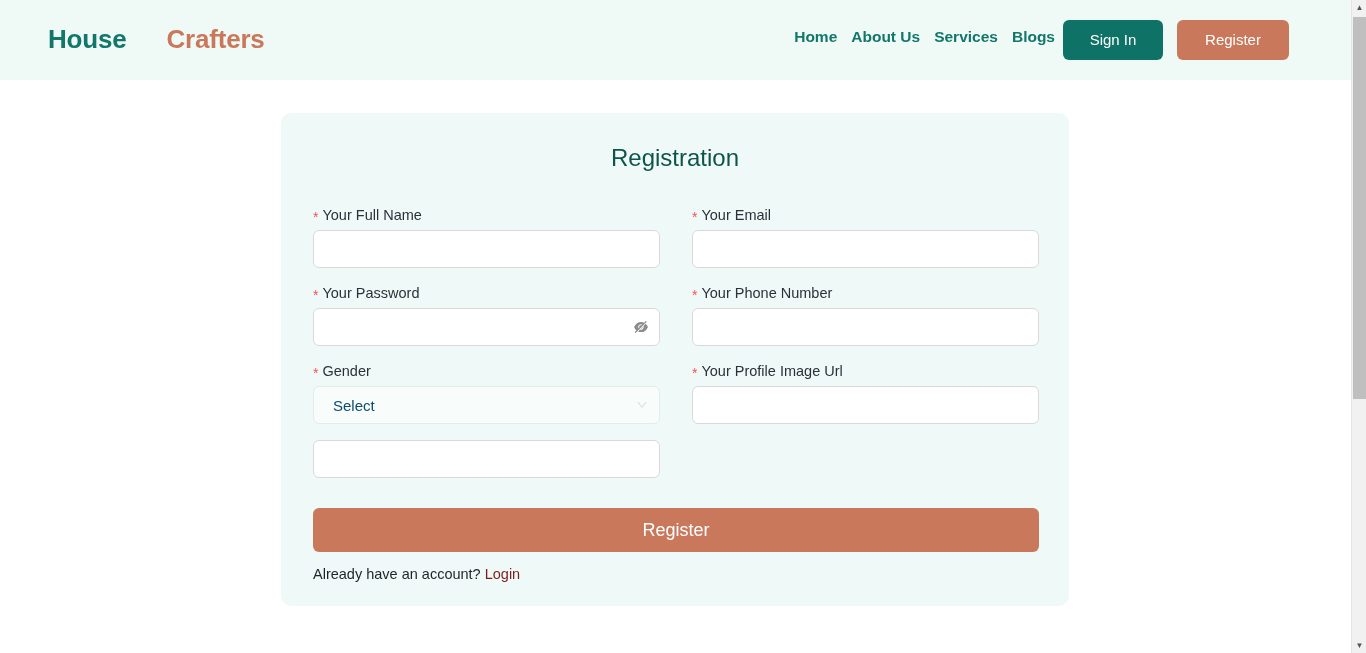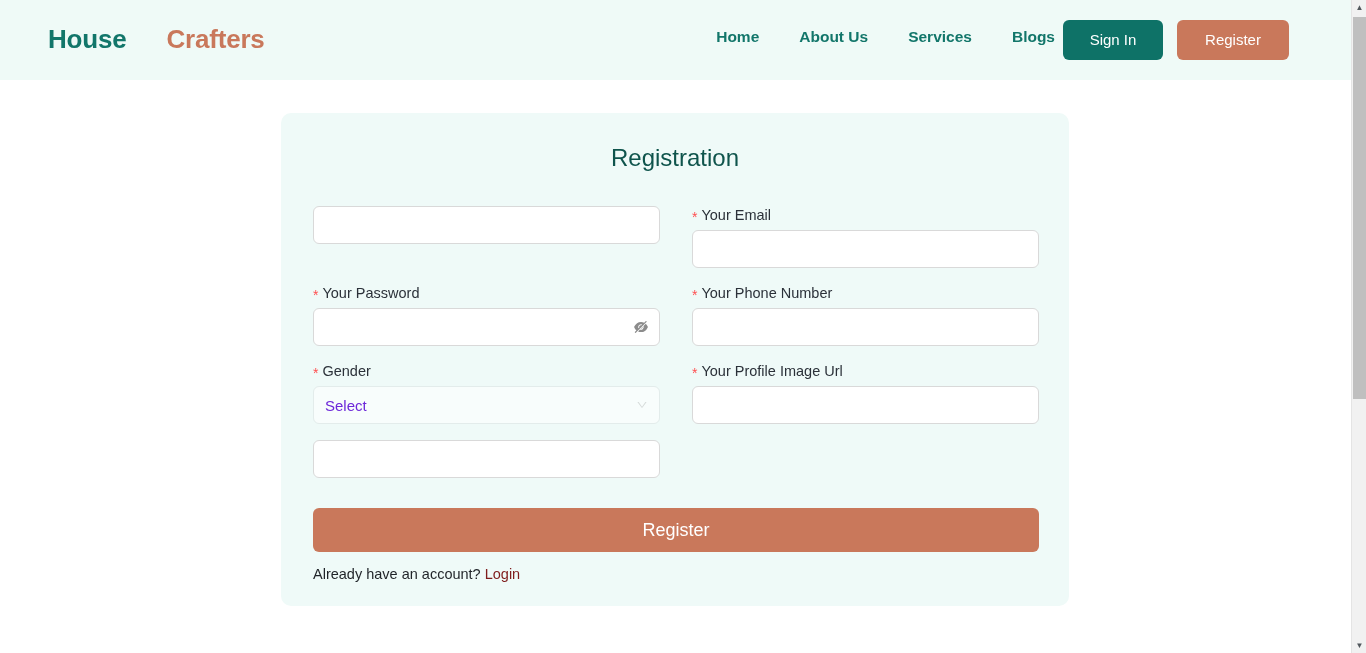--- a/index.html
+++ b/index.html
@@ -50,21 +50,21 @@
   }
   .brand .b1 { color: #12766a; }
   .brand .b2 { color: #c9785b; margin-left: 40px; }
 
   .nav {
     position: absolute;
     right: 296px;
     top: 28px;
     display: flex;
     align-items: center;
-    gap: 40px;
+    gap: 14px;
   }
   .nav a {
     color: #12766a;
     font-size: 15.5px;
     font-weight: bold;
     text-decoration: none;
     white-space: nowrap;
   }
 
   .hdr-buttons {
@@ -191,21 +191,22 @@
     background: rgba(255,255,255,0.55);
     border: 1px solid #e3eceb;
     border-radius: 6px;
     display: flex;
     align-items: center;
     padding: 0 11px;
     cursor: pointer;
   }
   .select-placeholder {
     font-size: 15px;
-    color: #6d28d9;
+    color: #0c4a6e;
+    margin-left: 8px;
   }
   .chev {
     position: absolute;
     right: 11px;
     top: 50%;
     transform: translateY(-50%);
     width: 12px; height: 12px;
     color: #d6dbda;
   }
 
@@ -297,20 +298,21 @@
     </div>
 
     <div class="card">
 
       <div class="card-title">Registration</div>
 
       <div class="form">
 
         <div class="row">
           <div class="field">
+            <div class="label"><span class="req">*</span><span>Your Full Name</span></div>
             <div class="input-wrap">
               <input class="input" type="text" placeholder="" style="">
             </div>
           </div>
 
           <div class="field">
             <div class="label"><span class="req">*</span><span>Your Email</span></div>
             <div class="input-wrap">
               <input class="input" type="text" placeholder="" style="">
             </div>

